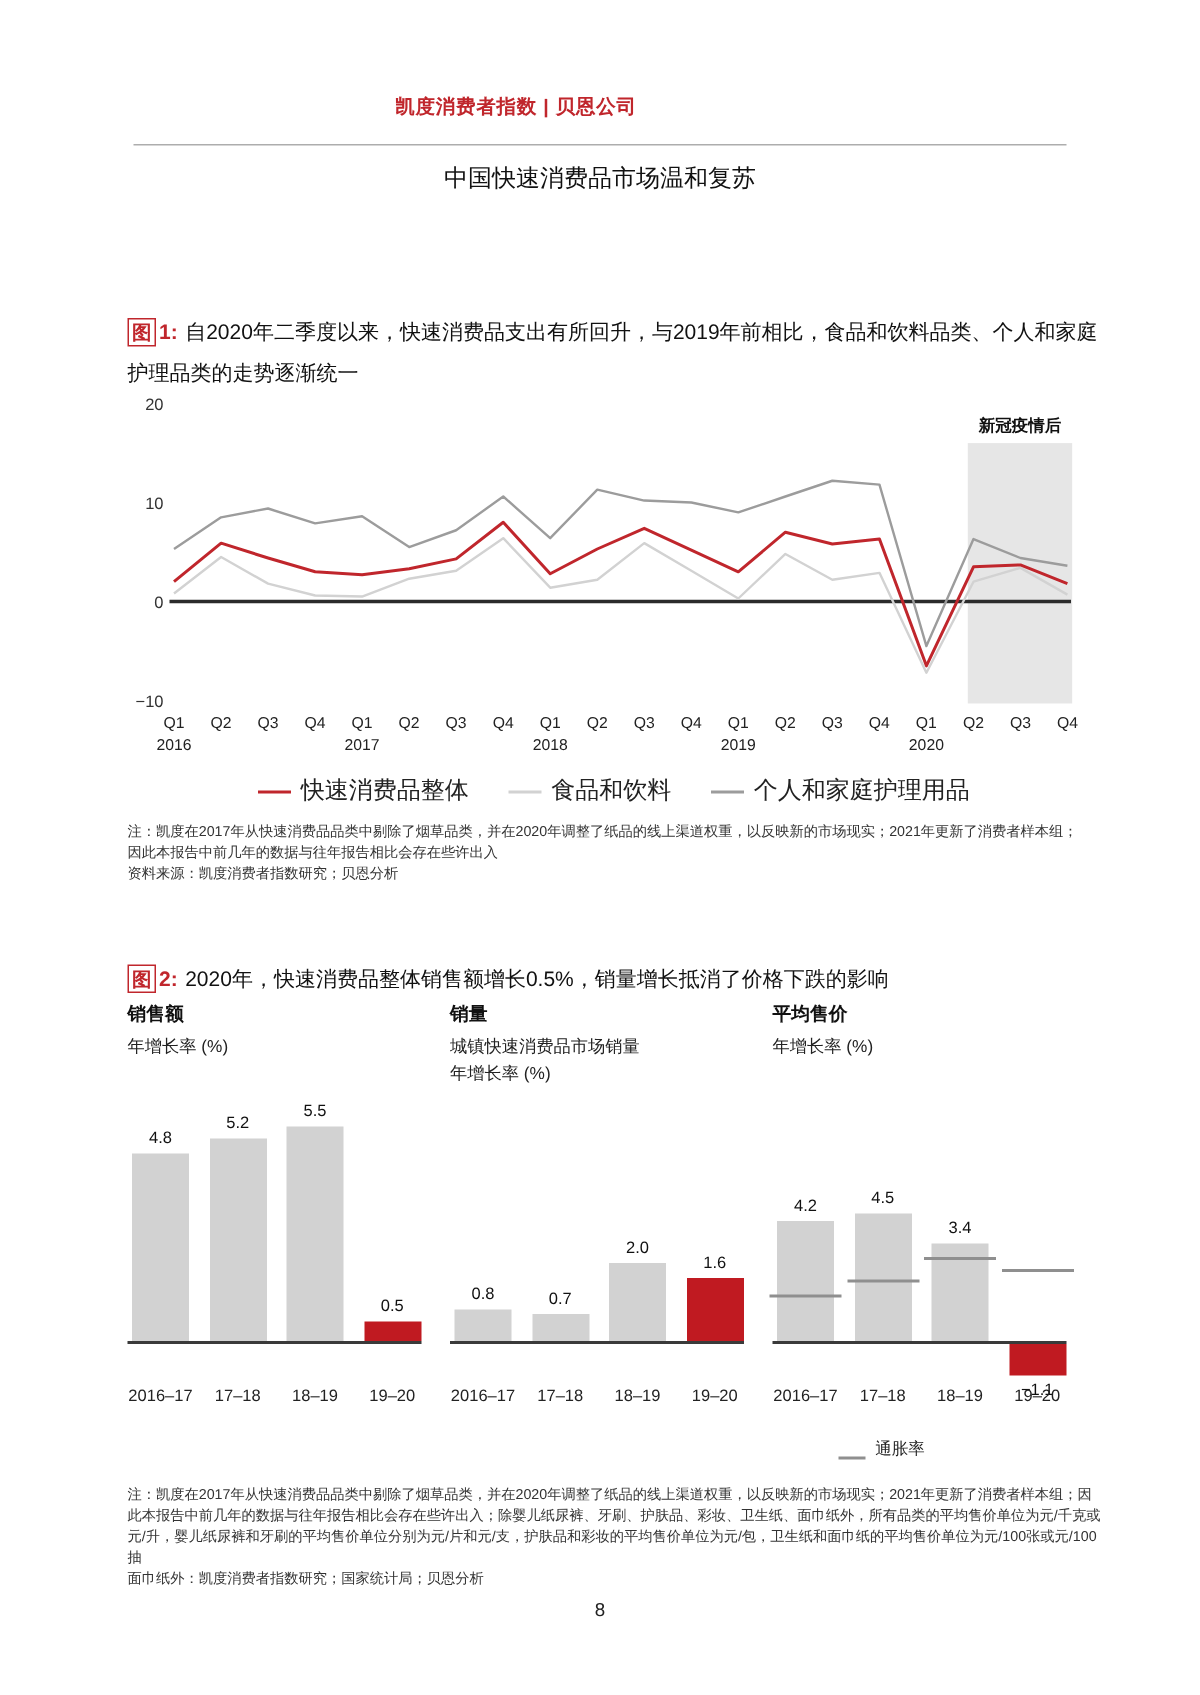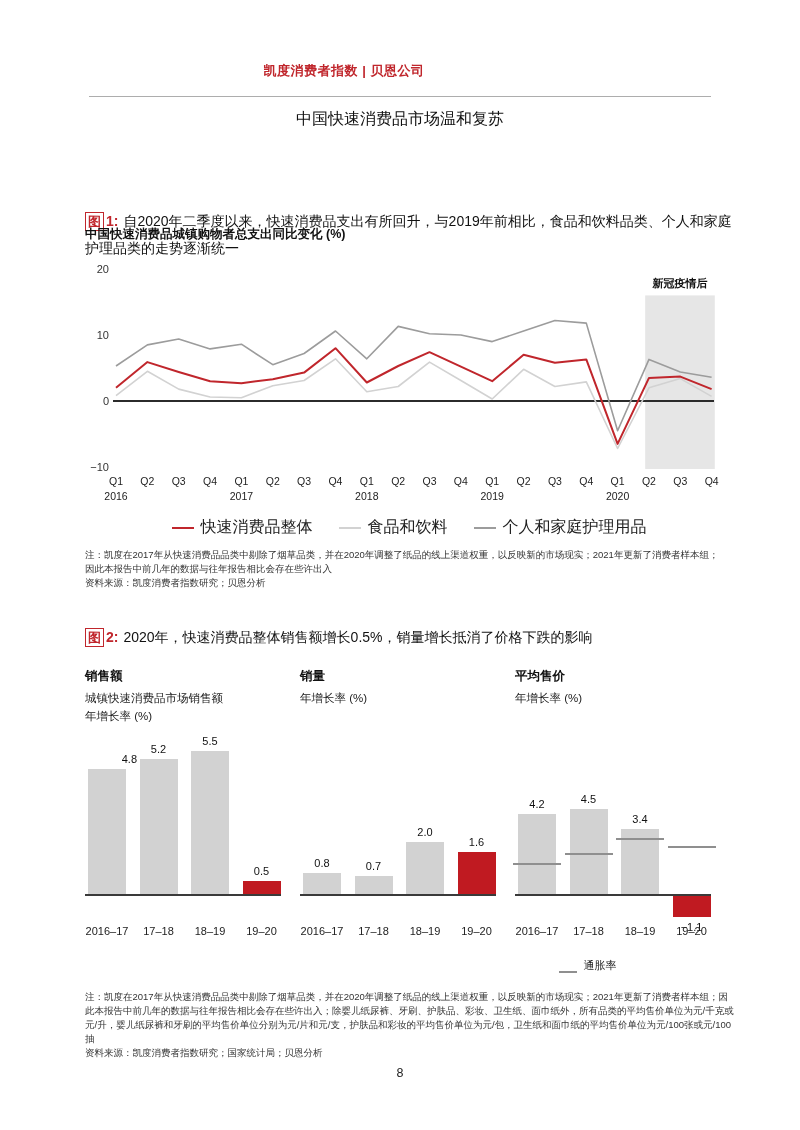--- a/index.html
+++ b/index.html
@@ -6,21 +6,21 @@
   #page{
     position:relative;width:800px;height:1130px;background:#ffffff;
     font-family:"Liberation Sans","DejaVu Sans",sans-serif;color:#1a1a1a;overflow:hidden;
   }
   .abs{position:absolute;}
   #brand{top:62px;left:0;width:688px;text-align:center;font-size:13px;font-weight:bold;letter-spacing:.5px;}
   #divider{top:96px;left:89px;width:622px;border-top:1px solid #adadad;height:0;}
   #subtitle{top:109px;left:0;width:800px;text-align:center;font-size:16px;color:#111;}
   .fig-caption{left:85px;width:648px;font-size:14px;line-height:27px;color:#111;}
   #fig1-caption{top:168px;margin-top:40px;}
-  #fig2-caption{top:624px;}
+  #fig2-caption{top:639px;}
   .figtag{display:inline-block;border:1.5px solid var(--red);padding:0 2px;margin-right:2px;
     font-weight:bold;line-height:17px;font-size:13px;}
   .fignum{font-weight:bold;margin-right:5px;}
   #fig1-charttitle{top:226px;left:85px;font-size:12.5px;font-weight:bold;color:#111;}
   #fig1-svg-wrap{top:252px;left:85px;width:648px;height:262px;}
   #fig1-legend{top:517px;left:85px;width:648px;display:flex;justify-content:center;gap:26px;align-items:center;}
   .leg-item{display:flex;align-items:center;gap:7px;font-size:16px;color:#222;}
   .leg-dash{width:22px;height:2px;display:inline-block;}
   .notes{left:85px;width:650px;font-size:9.5px;line-height:14px;color:#333;}
   #fig1-notes{top:548px;}
@@ -43,21 +43,20 @@
 <div id="page">
 
   <div id="brand" class="abs" style="color:#c0262c;">凯度消费者指数 | 贝恩公司</div>
   <div id="divider" class="abs"></div>
   <div id="subtitle" class="abs">中国快速消费品市场温和复苏</div>
 
   <div id="fig1-caption" class="abs fig-caption">
     <span class="figtag" style="color:#c0262c;">图</span><span class="fignum" style="color:#c0262c;">1:</span><span>自2020年二季度以来，快速消费品支出有所回升，与2019年前相比，食品和饮料品类、个人和家庭护理品类的走势逐渐统一</span>
   </div>
 
-  <div id="fig1-charttitle" class="abs">中国快速消费品城镇购物者总支出同比变化 (%)</div>
 
   <div id="fig1-svg-wrap" class="abs"><svg width="648" height="262">
         <rect x="560.188" y="43.400000000000006" width="69.5970000000001" height="173.58" fill="#e6e6e6"></rect>
         <text x="594.9865" y="35.480000000000004" text-anchor="middle" font-size="11" font-weight="bold" fill="#111">新冠疫情后</text>
         <text x="24" y="21" text-anchor="end" font-size="11" fill="#333">20</text>
         <text x="24" y="87" text-anchor="end" font-size="11" fill="#333">10</text>
         <text x="24" y="153" text-anchor="end" font-size="11" fill="#333">0</text>
         <text x="24" y="219" text-anchor="end" font-size="11" fill="#333">−10</text>
         <line x1="28" y1="149" x2="629" y2="149" stroke="#2b2b2b" stroke-width="2.2"></line>
         <polyline points="31.0,114.0 62.4,92.9 93.7,87.0 125.1,96.9 156.4,92.2 187.8,112.7 219.1,101.5 250.5,79.0 281.8,106.8 313.2,74.4 344.5,81.7 375.9,83.0 407.2,89.6 438.6,79.0 469.9,68.5 501.3,71.1 532.6,178.7 564.0,107.4 595.3,120.0 626.6,125.2" fill="none" stroke="#9c9c9c" stroke-width="1.6" stroke-linejoin="round"></polyline>
@@ -111,41 +110,41 @@
     <div>资料来源：凯度消费者指数研究；贝恩分析</div>
   </div>
 
   <div id="fig2-caption" class="abs fig-caption">
     <span class="figtag" style="color:#c0262c;">图</span><span class="fignum" style="color:#c0262c;">2:</span><span>2020年，快速消费品整体销售额增长0.5%，销量增长抵消了价格下跌的影响</span>
   </div>
 
   <div class="abs panel" style="top:668px;left:85px;">
     <div class="panel-title">销售额</div>
     <div class="panel-sub">
-      <div>城镇快速消费品市场销售额</div>
       <div>年增长率 (%)</div>
     </div>
   </div>
   <div class="abs panel" style="top:628px;left:300px;margin-top:40px;">
     <div class="panel-title">销量</div>
     <div class="panel-sub">
+      <div>城镇快速消费品市场销量</div>
       <div>年增长率 (%)</div>
     </div>
   </div>
   <div class="abs panel" style="top:668px;left:515px;">
     <div class="panel-title">平均售价</div>
     <div class="panel-sub">
       <div>年增长率 (%)</div>
     </div>
   </div>
 
   <div class="bars" style="left:85px;" id="bars-0">
       <div class="baseline"></div>
       <div class="bar" style="left: 3px; height: 124.8px; background: rgb(210, 210, 210); top: 24.2px;"></div>
-      <div class="bar-label" style="left: -8px; top: 8.2px; text-align: right;">4.8</div>
+      <div class="bar-label" style="left: -8px; top: 8.2px;">4.8</div>
       <div class="cat-label" style="left: -14px;">2016–17</div>
       <div class="bar" style="left: 54.5px; height: 135.2px; background: rgb(210, 210, 210); top: 13.8px;"></div>
       <div class="bar-label" style="left: 43.5px; top: -2.2px;">5.2</div>
       <div class="cat-label" style="left: 37.5px;">17–18</div>
       <div class="bar" style="left: 106px; height: 143px; background: rgb(210, 210, 210); top: 6px;"></div>
       <div class="bar-label" style="left: 95px; top: -10px;">5.5</div>
       <div class="cat-label" style="left: 89px;">18–19</div>
       <div class="bar" style="left: 157.5px; height: 13px; background: rgb(192, 26, 33); top: 136px;"></div>
       <div class="bar-label" style="left: 146.5px; top: 120px;">0.5</div>
       <div class="cat-label" style="left: 140.5px;">19–20</div>
@@ -185,17 +184,17 @@
       <div class="infl-dash" style="left: 152.5px; top: 100.5px;"></div>
     </div>
 
   <div id="inflation-legend" class="abs">
     <span class="leg-dash" style="background:#8f8f8f;width:18px;"></span>
     <span>通胀率</span>
   </div>
 
   <div id="fig2-notes" class="abs notes">
     <div>注：凯度在2017年从快速消费品品类中剔除了烟草品类，并在2020年调整了纸品的线上渠道权重，以反映新的市场现实；2021年更新了消费者样本组；因此本报告中前几年的数据与往年报告相比会存在些许出入；除婴儿纸尿裤、牙刷、护肤品、彩妆、卫生纸、面巾纸外，所有品类的平均售价单位为元/千克或元/升，婴儿纸尿裤和牙刷的平均售价单位分别为元/片和元/支，护肤品和彩妆的平均售价单位为元/包，卫生纸和面巾纸的平均售价单位为元/100张或元/100抽</div>
-    <div>资料来源：凯度消费者指数研究；国家统计局；贝恩分析</div>
+    <div>面巾纸外：凯度消费者指数研究；国家统计局；贝恩分析</div>
   </div>
 
   <div id="page-number" class="abs">8</div>
 </div>
 
 </body></html>

